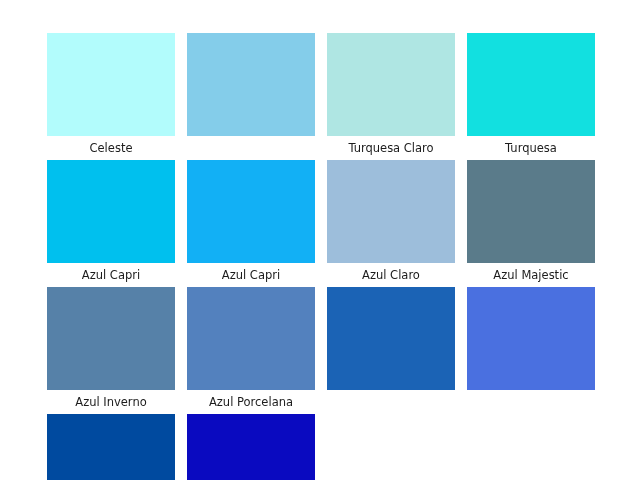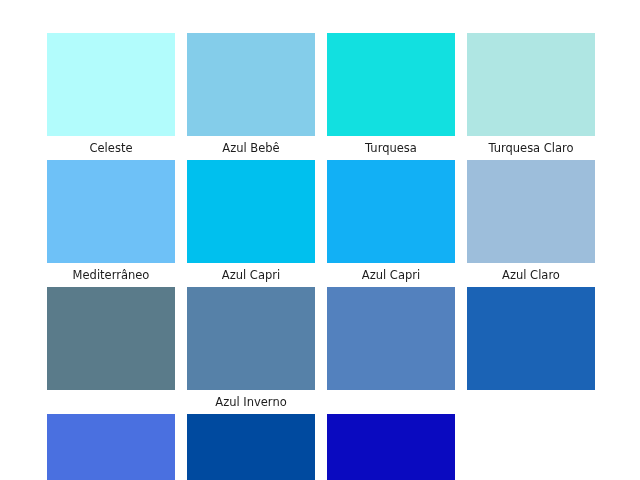--- a/index.html
+++ b/index.html
@@ -69,55 +69,52 @@
 
   <div class="page-title">TONS DE AZUL</div>
 
   <div class="palette-grid">
       <div class="swatch-cell">
         <div class="swatch-chip" title="Celeste" style="background: rgb(178, 252, 252);"></div>
         <div class="swatch-label">Celeste</div>
       </div>
       <div class="swatch-cell">
         <div class="swatch-chip" title="Azul Bebê" style="background: rgb(132, 205, 234);"></div>
-        <div class="swatch-label">Azul Bebê</div>
-      </div>
-      <div class="swatch-cell">
-        <div class="swatch-chip" title="Turquesa" style="background: rgb(18, 224, 224);"></div>
-        <div class="swatch-label">Turquesa</div>
       </div>
       <div class="swatch-cell">
         <div class="swatch-chip" title="Turquesa Claro" style="background: rgb(175, 230, 227);"></div>
         <div class="swatch-label">Turquesa Claro</div>
       </div>
       <div class="swatch-cell">
-        <div class="swatch-chip" title="Mediterrâneo" style="background: rgb(110, 193, 247);"></div>
-        <div class="swatch-label">Mediterrâneo</div>
+        <div class="swatch-chip" title="Turquesa" style="background: rgb(18, 224, 224);"></div>
+        <div class="swatch-label">Turquesa</div>
       </div>
       <div class="swatch-cell">
         <div class="swatch-chip" title="Azul Capri" style="background: rgb(0, 192, 238);"></div>
         <div class="swatch-label">Azul Capri</div>
       </div>
       <div class="swatch-cell">
         <div class="swatch-chip" title="Azul Capri" style="background: rgb(18, 176, 245);"></div>
         <div class="swatch-label">Azul Capri</div>
       </div>
       <div class="swatch-cell">
         <div class="swatch-chip" title="Azul Caribe" style="background: rgb(157, 190, 219);"></div>
         <div class="swatch-label">Azul Claro</div>
       </div>
       <div class="swatch-cell">
         <div class="swatch-chip" title="Azul Majestic" style="background: rgb(90, 123, 138);"></div>
+        <div class="swatch-label">Azul Majestic</div>
       </div>
       <div class="swatch-cell">
         <div class="swatch-chip" title="Azul Grisalho" style="background: rgb(86, 129, 168);"></div>
         <div class="swatch-label">Azul Inverno</div>
       </div>
       <div class="swatch-cell">
         <div class="swatch-chip" title="Azul Porcelana" style="background: rgb(83, 129, 190);"></div>
+        <div class="swatch-label">Azul Porcelana</div>
       </div>
       <div class="swatch-cell">
         <div class="swatch-chip" title="" style="background: rgb(27, 99, 181);"></div>
       </div>
       <div class="swatch-cell">
         <div class="swatch-chip" title="" style="background: rgb(74, 112, 224);"></div>
       </div>
       <div class="swatch-cell">
         <div class="swatch-chip" title="" style="background: rgb(0, 74, 159);"></div>
       </div>

